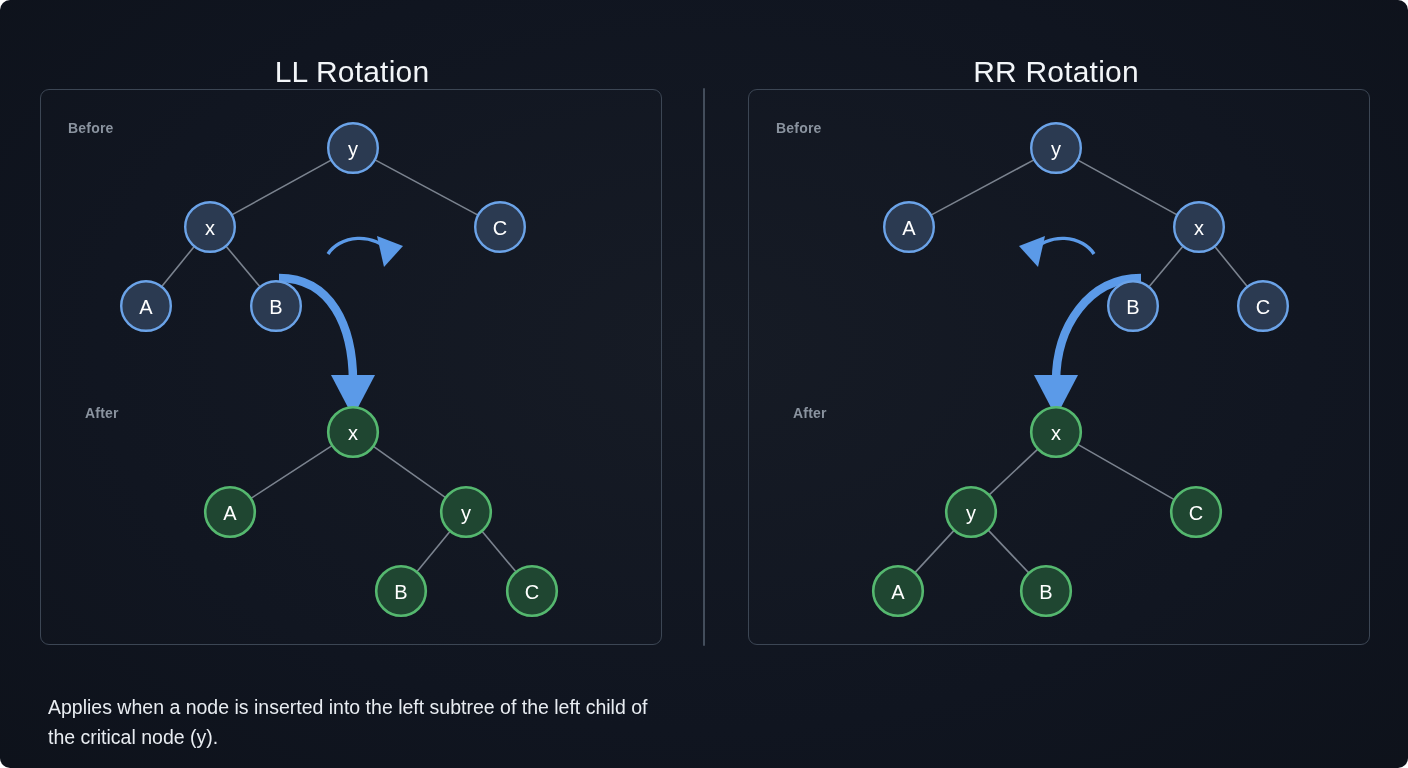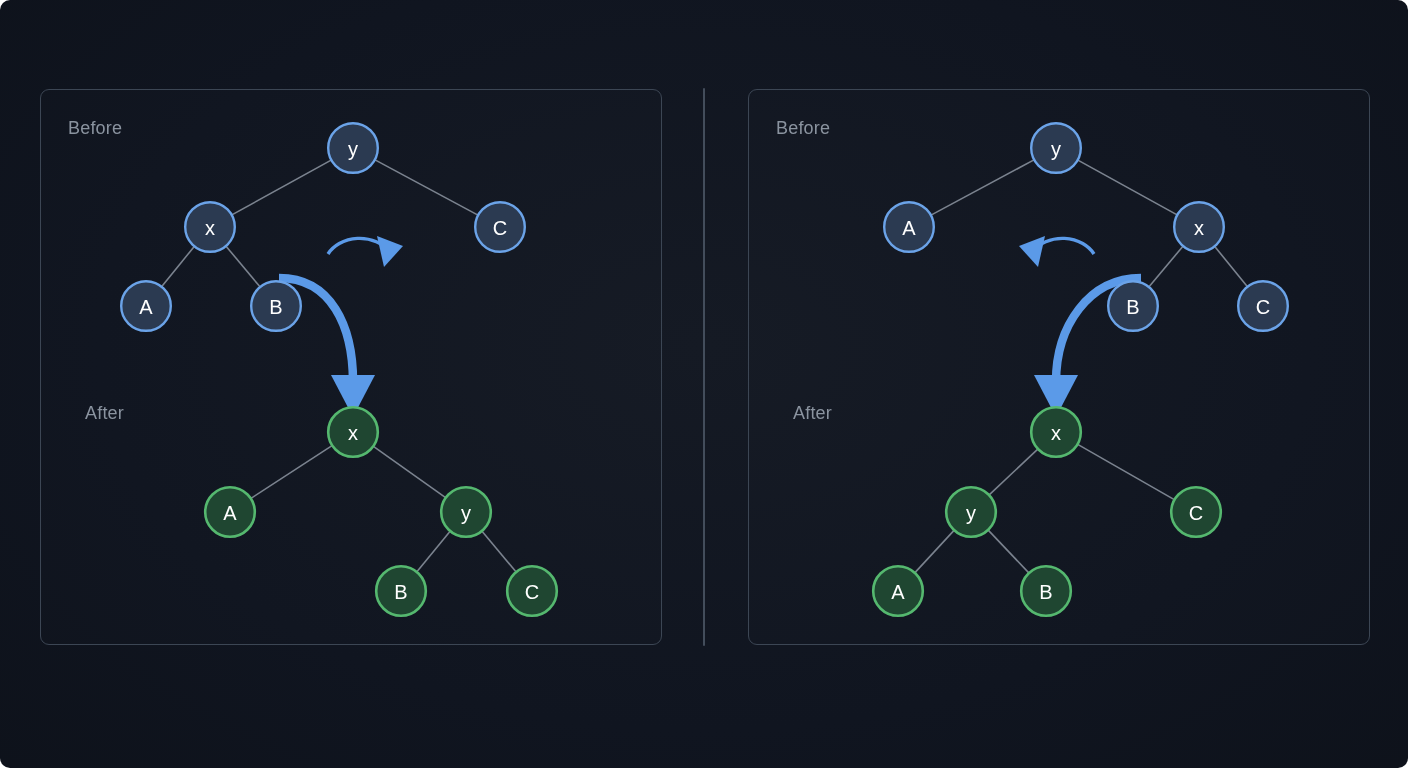--- a/index.html
+++ b/index.html
@@ -56,22 +56,22 @@
     border: 1px solid #3c4654;
     border-radius: 9px;
     box-sizing: border-box;
     background: rgba(255,255,255,0.008);
   }
   .panel-right .diagram-box { left: 44px; }
 
   .stage-label {
     position: absolute;
     color: #8a939f;
-    font-size: 18px;
-    font-weight: 400;
+    font-size: 14px;
+    font-weight: 700;
     line-height: 22px;
     letter-spacing: 0.2px;
     text-align: center;
   }
   .stage-label.before { left: 27px; top: 27px; }
   .stage-label.after  { left: 44px; top: 312px; }
 
   .tree-svg {
     position: absolute;
     left: 0;
@@ -133,20 +133,21 @@
   .arrow-fill {
     fill: #5b9ae8;
   }
 </style>
 </head>
 <body>
 
 <div id="stage">
 
   <section class="panel panel-left">
+    <h1 class="panel-title">LL Rotation</h1>
 
     <div class="diagram-box">
       <span class="stage-label before">Before</span>
       <span class="stage-label after">After</span>
 
       <svg class="tree-svg" viewBox="0 0 622 556">
         <g id="ll-edges">
             <line x1="290.1172570305933" y1="70.08906779428762" x2="190.8827429694067" y2="124.91093220571238" class="edge"></line>
             <line x1="334.0213907759153" y1="69.8346249748116" x2="436.9786092240847" y2="125.1653750251884" class="edge"></line>
             <line x1="153.26297174694665" y1="156.42539424986273" x2="120.73702825305335" y2="196.57460575013727" class="edge"></line>
@@ -205,25 +206,27 @@
               <text x="360" y="501.5" class="node-label">B</text>
             </g>
             <g>
               <circle cx="491" cy="501" r="24.8" class="node-circle-green"></circle>
               <text x="491" y="501.5" class="node-label">C</text>
             </g>
           </g>
       </svg>
     </div>
 
+    <p class="caption">Applies when a node is inserted into the left subtree of the left child of the critical node (y).</p>
   </section>
 
   <div class="divider"></div>
 
   <section class="panel panel-right">
+    <h1 class="panel-title">RR Rotation</h1>
 
     <div class="diagram-box">
       <span class="stage-label before">Before</span>
       <span class="stage-label after">After</span>
 
       <svg class="tree-svg" viewBox="0 0 622 556">
         <g id="rr-edges">
             <line x1="284.9786092240847" y1="69.8346249748116" x2="182.02139077591525" y2="125.1653750251884" class="edge"></line>
             <line x1="328.8827429694067" y1="70.08906779428762" x2="428.1172570305933" y2="124.91093220571238" class="edge"></line>
             <line x1="433.97151492874815" y1="156.18561091861963" x2="400.02848507125185" y2="196.81438908138037" class="edge"></line>

